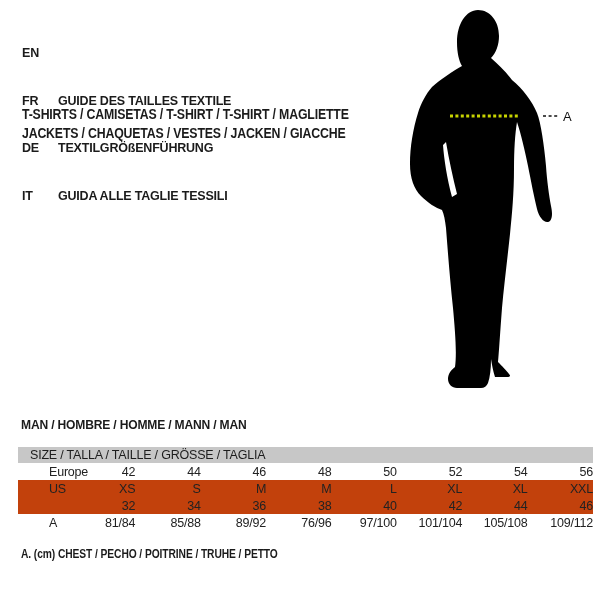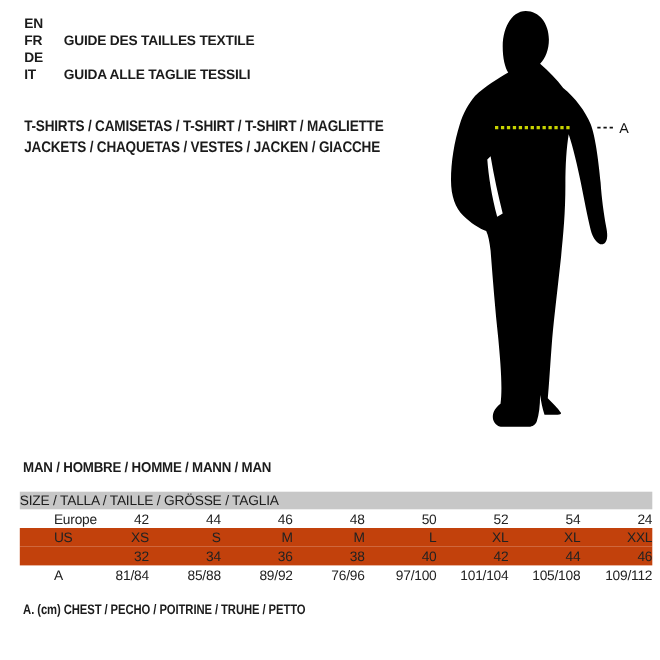--- a/index.html
+++ b/index.html
@@ -2,37 +2,37 @@
 <html><head>
 <meta charset="utf-8">
 <style>
   html,body{margin:0;padding:0;background:#fff;}
   .page{position:relative;width:600px;height:600px;background:#ffffff;overflow:hidden;
         font-family:"Liberation Sans", sans-serif;color:#1b1b1b;}
   .abs{position:absolute;}
 
   
   .lang-list{left:22px;top:14px;}
-  .lang-row{display:flex;font-weight:bold;font-size:12.5px;line-height:15.6px;letter-spacing:-0.2px;}
+  .lang-row{display:flex;font-weight:bold;font-size:12.5px;line-height:15.6px;letter-spacing:-0.2px;margin-top:32px;}
   .lang-code{width:36px;flex:0 0 36px;}
 
   
   .cats{left:22px;top:105px;transform:scaleX(.88);transform-origin:0 0;}
   .cat-line{font-weight:bold;font-size:14px;line-height:18.6px;letter-spacing:-0.2px;white-space:nowrap;}
 
   
   .figure{left:410px;top:8px;width:170px;height:384px;}
 
   
   .section-title{left:21px;top:417px;font-weight:bold;font-size:13px;letter-spacing:-0.2px;
                  transform:scaleX(.93);transform-origin:0 0;white-space:nowrap;}
 
   
   .size-table{left:18px;top:447px;width:575px;font-size:12.5px;letter-spacing:-0.2px;color:#222;}
-  .tbl-header{height:16px;line-height:16px;background:#c7c7c7;padding-left:0;color:#1d1d1d;
+  .tbl-header{height:16px;line-height:16px;background:#c7c7c7;padding-left:12px;color:#1d1d1d;
               transform-origin:0 0;white-space:nowrap;}
   .tbl-row{display:grid;grid-template-columns:52px repeat(8,1fr);align-items:center;height:17px;}
   .tbl-row.shaded{background:#c2410c;}
   .tbl-row.last{height:18px;}
   .row-label{padding-left:3px;text-align:left;margin-left:28px;}
   .cell{text-align:right;}
 
   
   .footnote{left:21px;top:547px;font-weight:bold;font-size:12.5px;letter-spacing:-0.1px;
             transform:scaleX(.82);transform-origin:0 0;white-space:nowrap;}
@@ -45,20 +45,21 @@
   <div class="abs lang-list">
     <div class="lang-row">
       <span class="lang-code">EN</span>
     </div>
     <div class="lang-row">
       <span class="lang-code">FR</span>
       <span class="lang-name">GUIDE DES TAILLES TEXTILE</span>
     </div>
     <div class="lang-row">
       <span class="lang-code">DE</span>
+      <span class="lang-name">TEXTILGRÖßENFÜHRUNG</span>
     </div>
     <div class="lang-row">
       <span class="lang-code">IT</span>
       <span class="lang-name">GUIDA ALLE TAGLIE TESSILI</span>
     </div>
   </div>
 
   <div class="abs cats">
     <div class="cat-line">T-SHIRTS / CAMISETAS / T-SHIRT / T-SHIRT / MAGLIETTE</div>
     <div class="cat-line">JACKETS / CHAQUETAS / VESTES / JACKEN / GIACCHE</div>
@@ -114,21 +115,21 @@
 
     <div class="tbl-row">
       <span class="row-label">Europe</span>
       <span class="cell">42</span>
       <span class="cell">44</span>
       <span class="cell">46</span>
       <span class="cell">48</span>
       <span class="cell">50</span>
       <span class="cell">52</span>
       <span class="cell">54</span>
-      <span class="cell">24</span>
+      <span class="cell">56</span>
     </div>
 
     <div class="tbl-row shaded">
       <span class="row-label">US</span>
       <span class="cell">XS</span>
       <span class="cell">S</span>
       <span class="cell">M</span>
       <span class="cell">M</span>
       <span class="cell">L</span>
       <span class="cell">XL</span>

